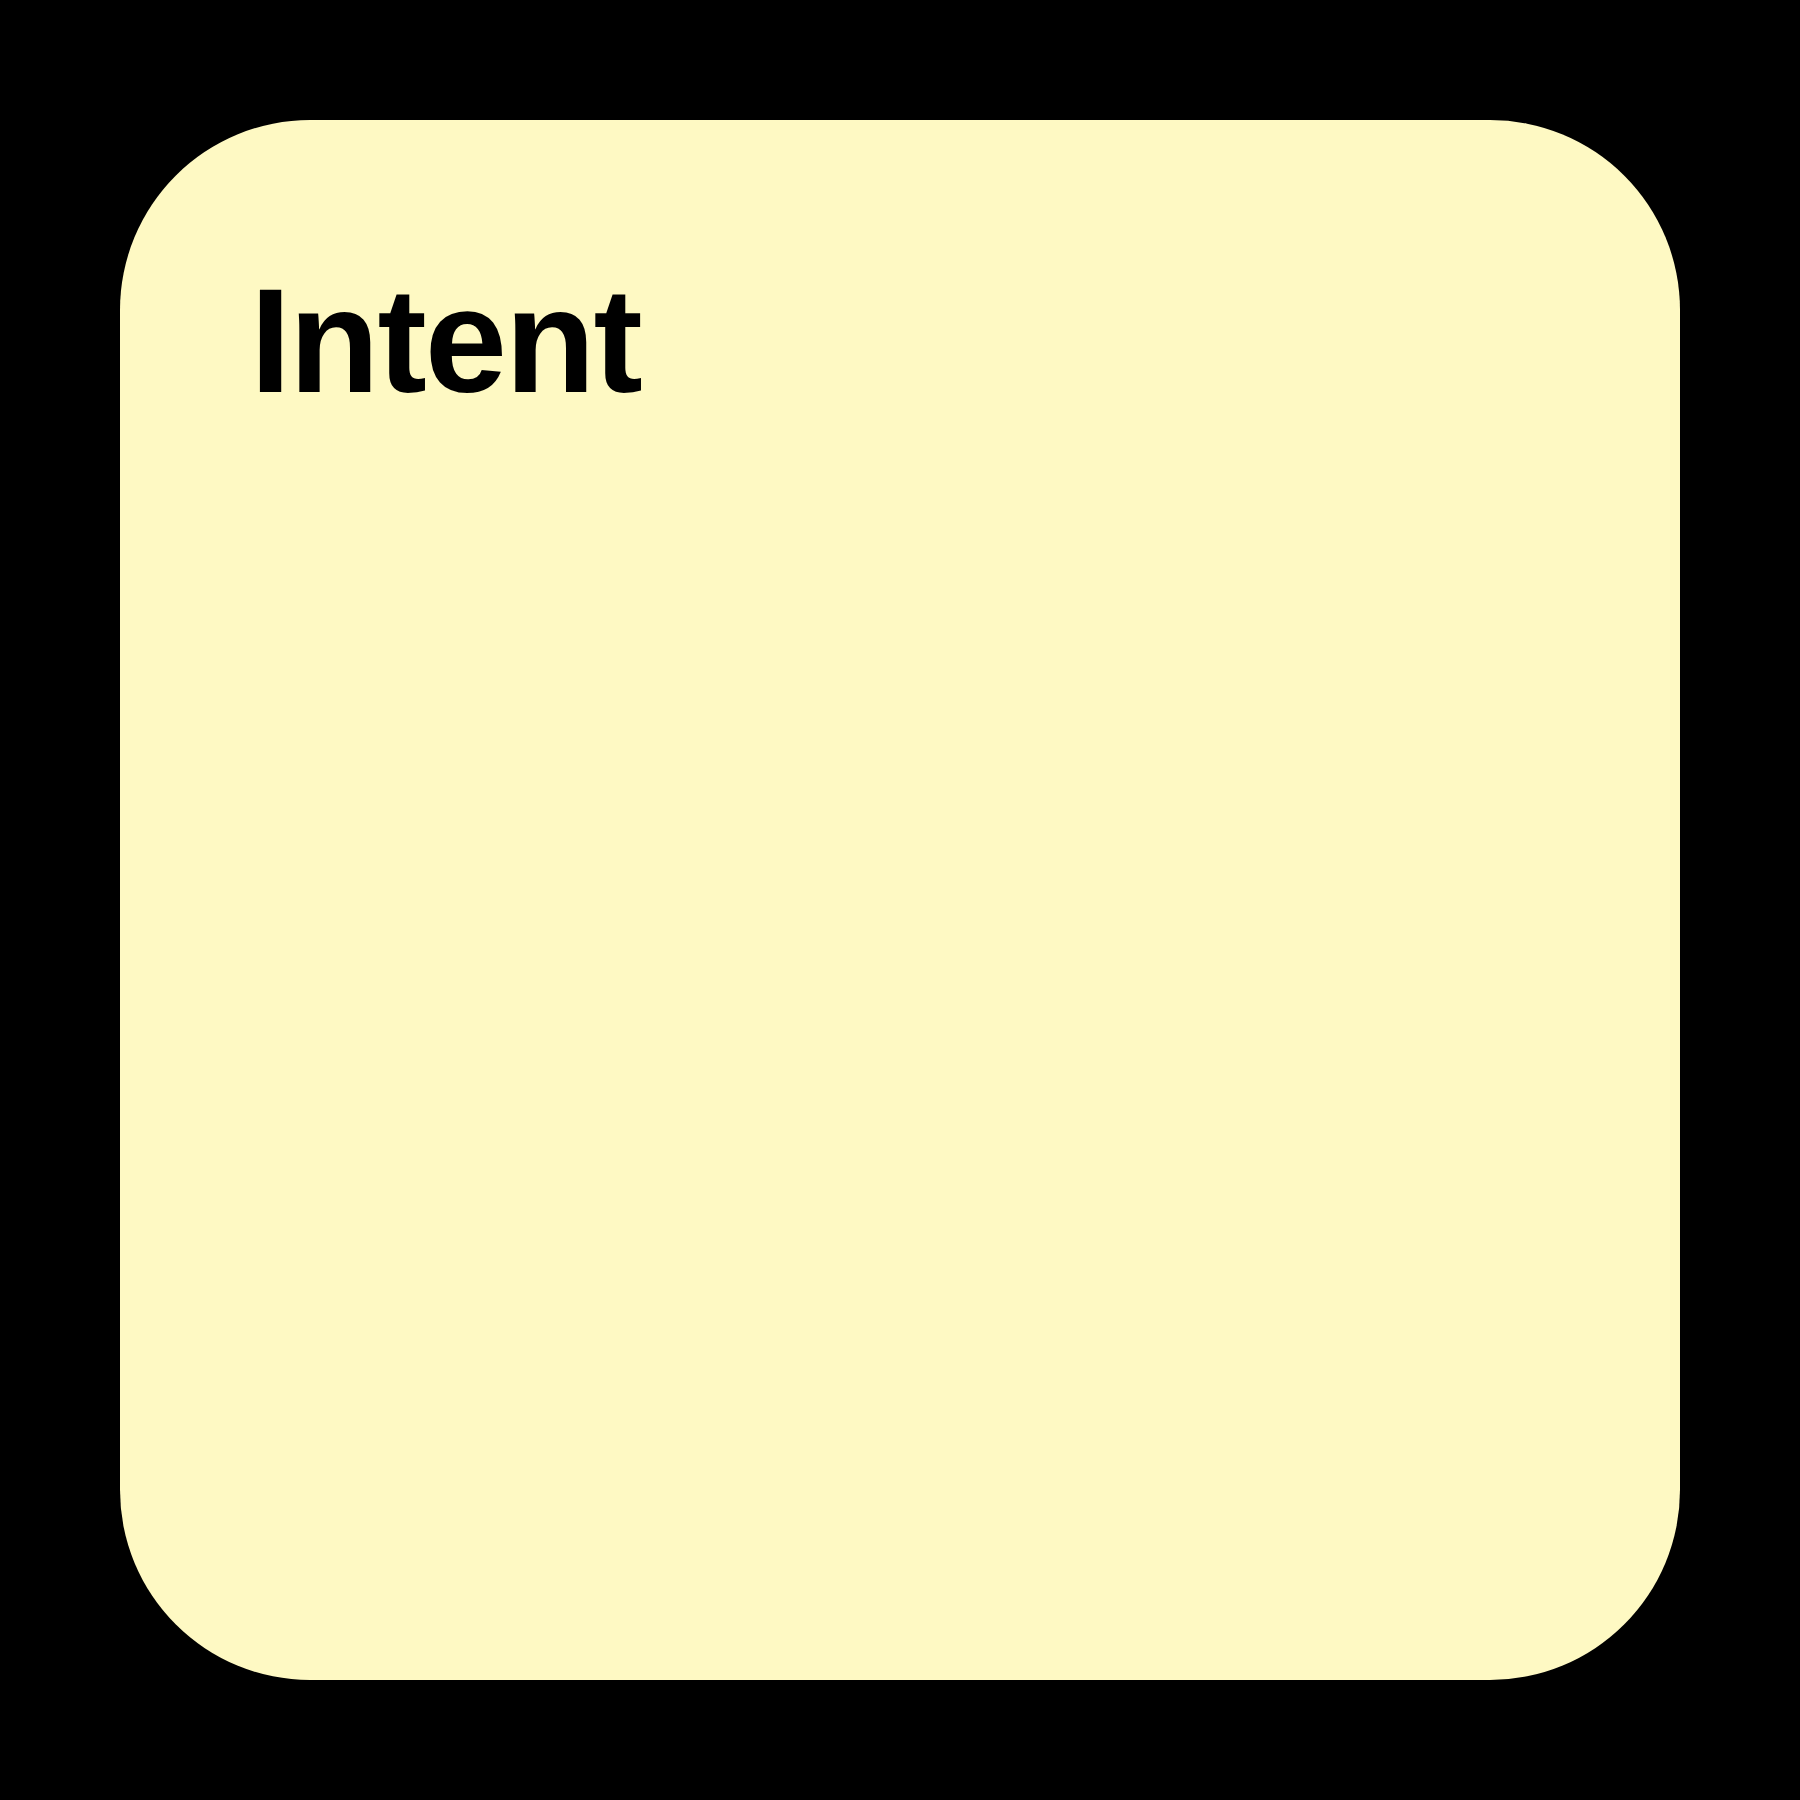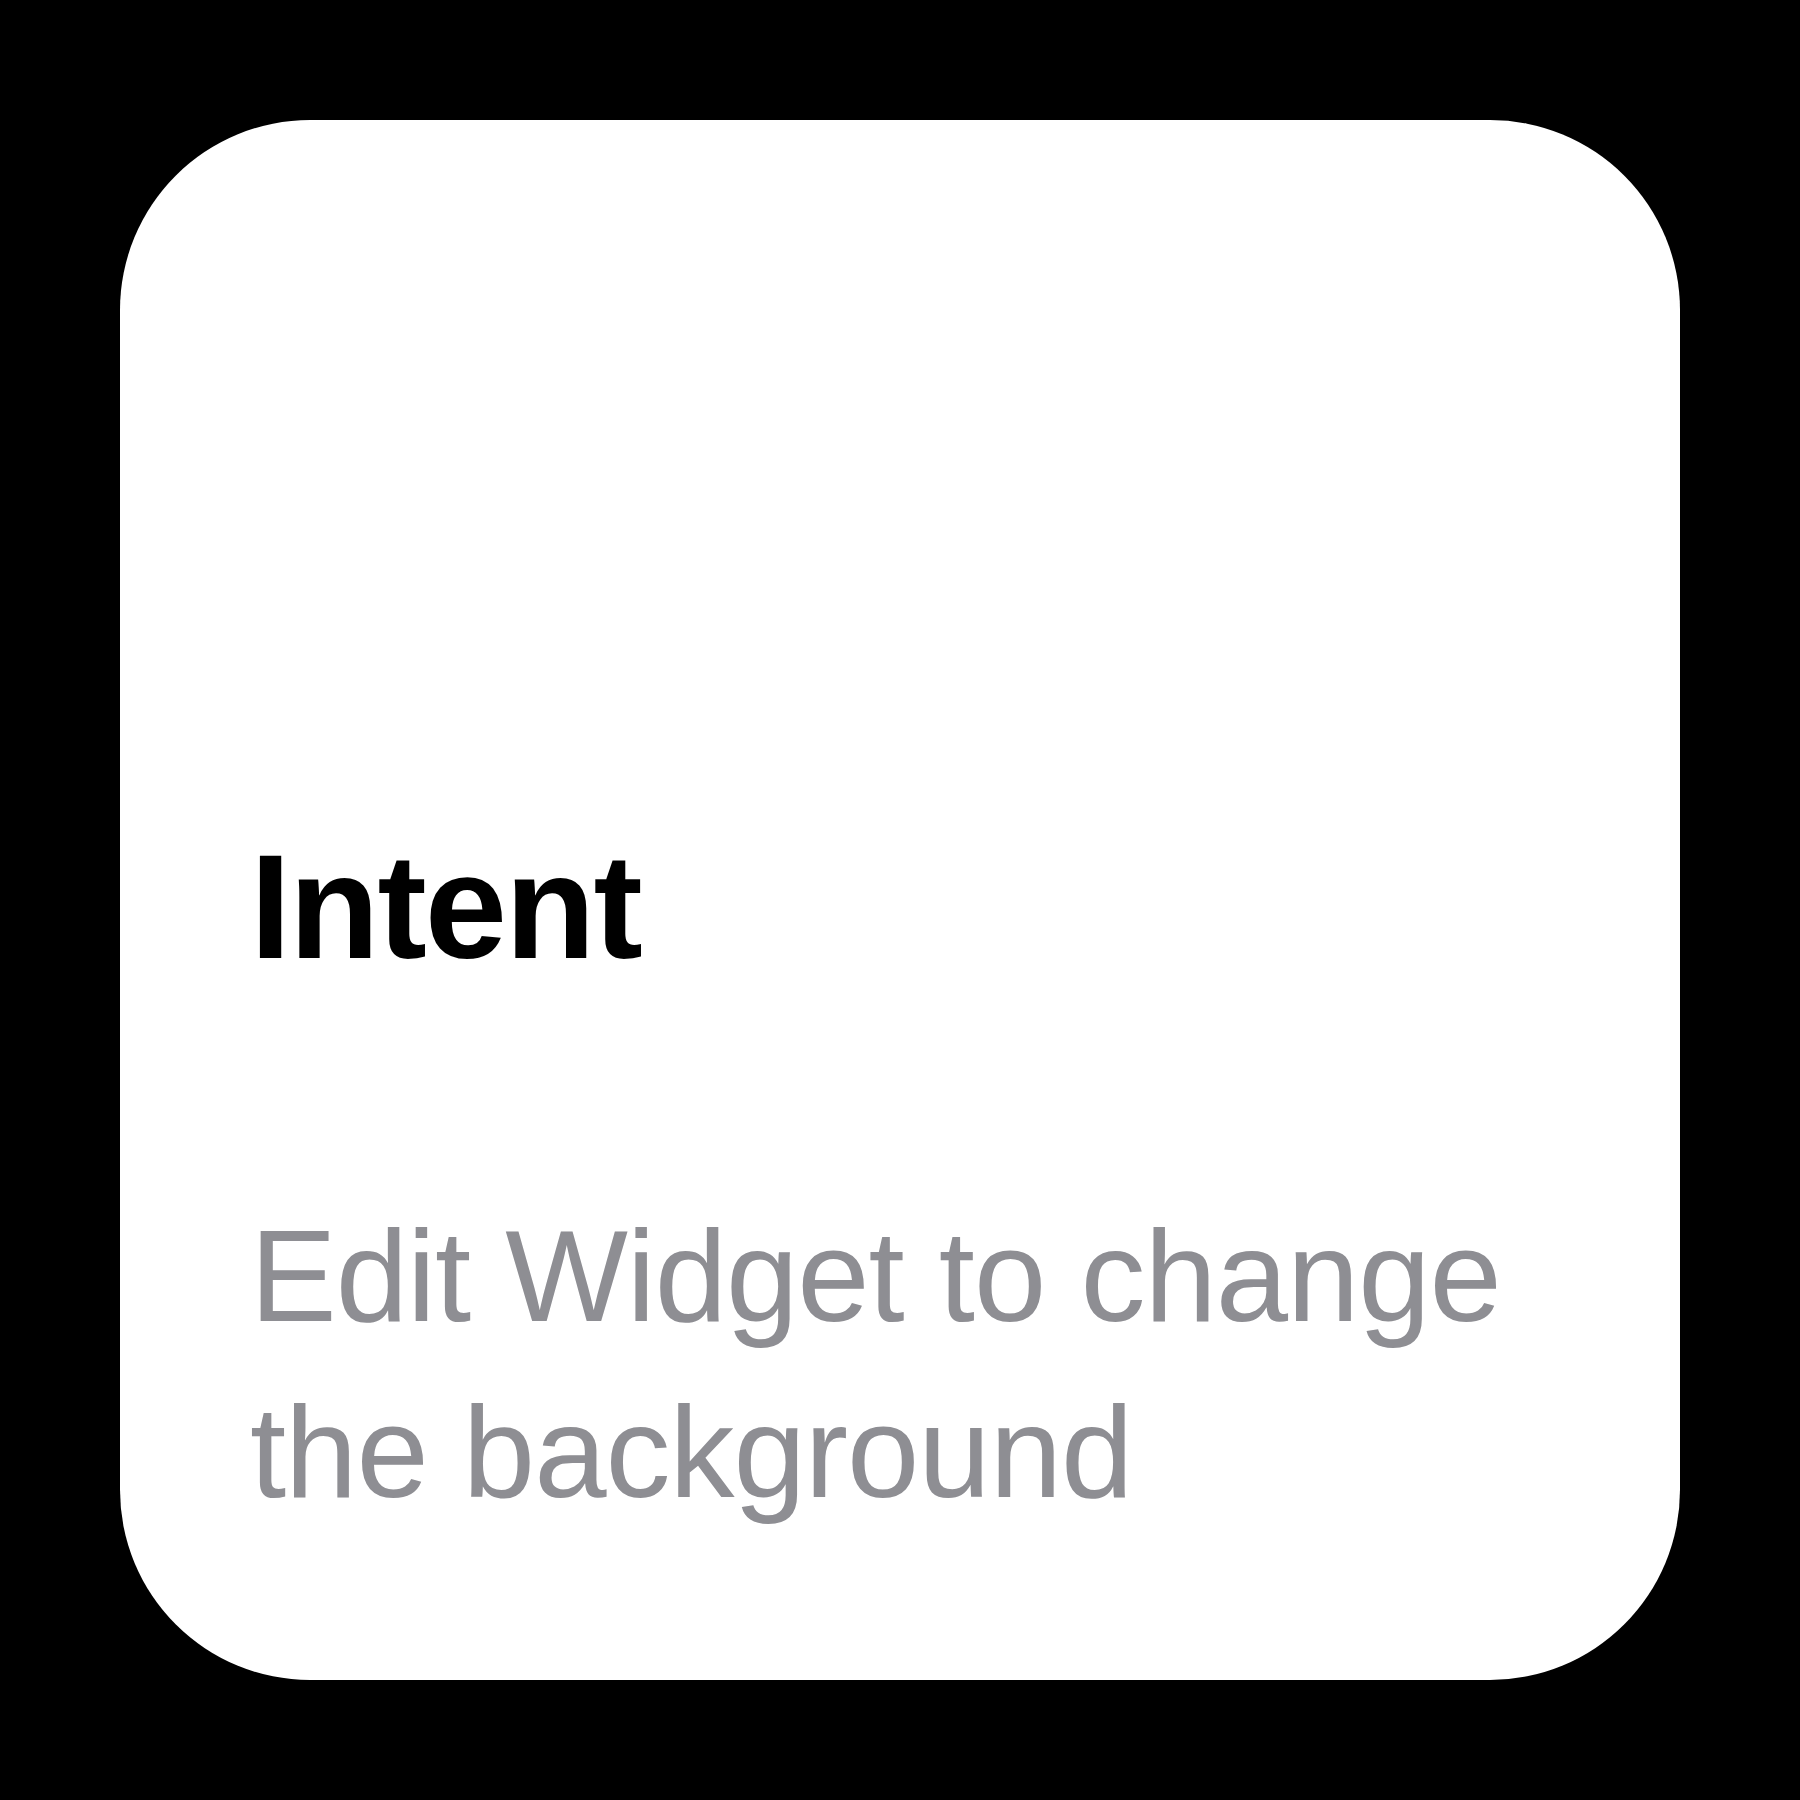--- a/index.html
+++ b/index.html
@@ -14,26 +14,25 @@
       background: #000000;
       display: flex;
       align-items: center;
       justify-content: center;
       font-family: -apple-system, BlinkMacSystemFont, "SF Pro Display", "SF Pro Text", "Helvetica Neue", Helvetica, Arial, sans-serif;
     }
     
     .widget-card {
       width: 1560px;
       height: 1560px;
-      background: #ffffff;
+      background: #fef9c3;
       border-radius: 190px;
       padding: 140px 130px;
       display: flex;
       flex-direction: column;
-      justify-content: flex-end;
     }
     
     .widget-title {
       font-size: 148px;
       font-weight: 700;
       color: #000000;
       letter-spacing: -2px;
       line-height: 1.1;
     }
     
@@ -44,14 +43,13 @@
       color: #8e8e93;
       line-height: 1.35;
       letter-spacing: -1px;
     }
   </style>
 </head>
 <body>
 
 <div class="widget-card">
   <h1 class="widget-title">Intent</h1>
-  <p class="widget-description">Edit Widget to change the background</p>
 </div>
 
 </body></html>

